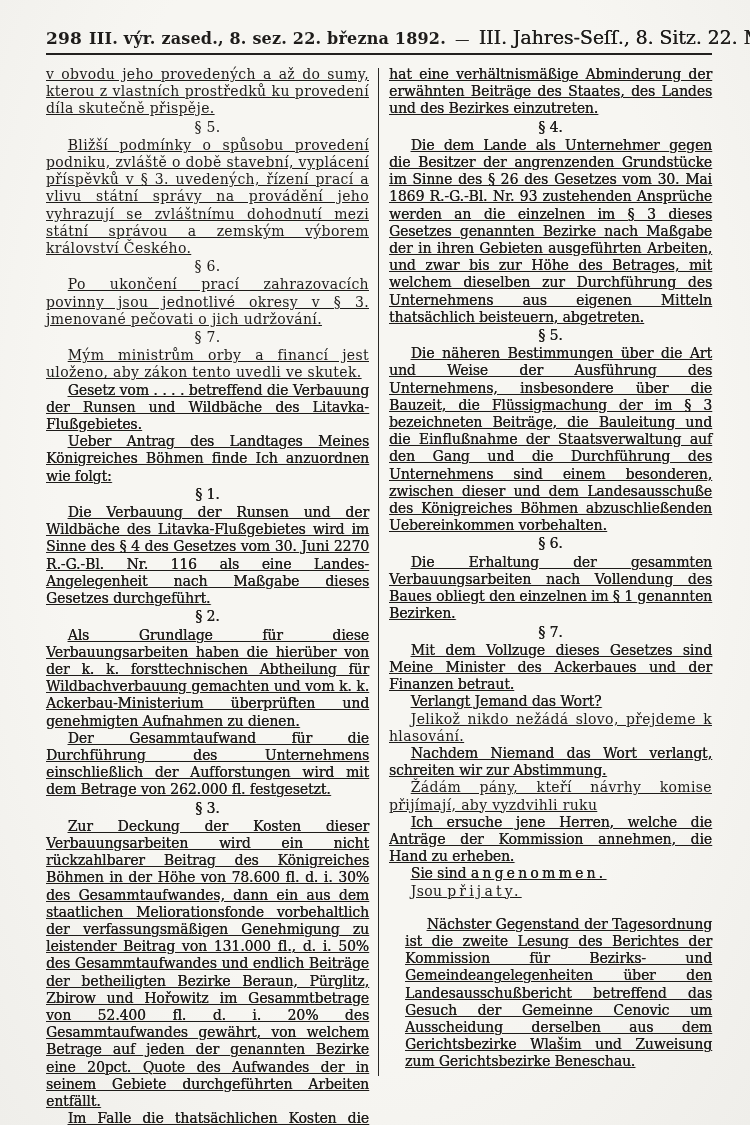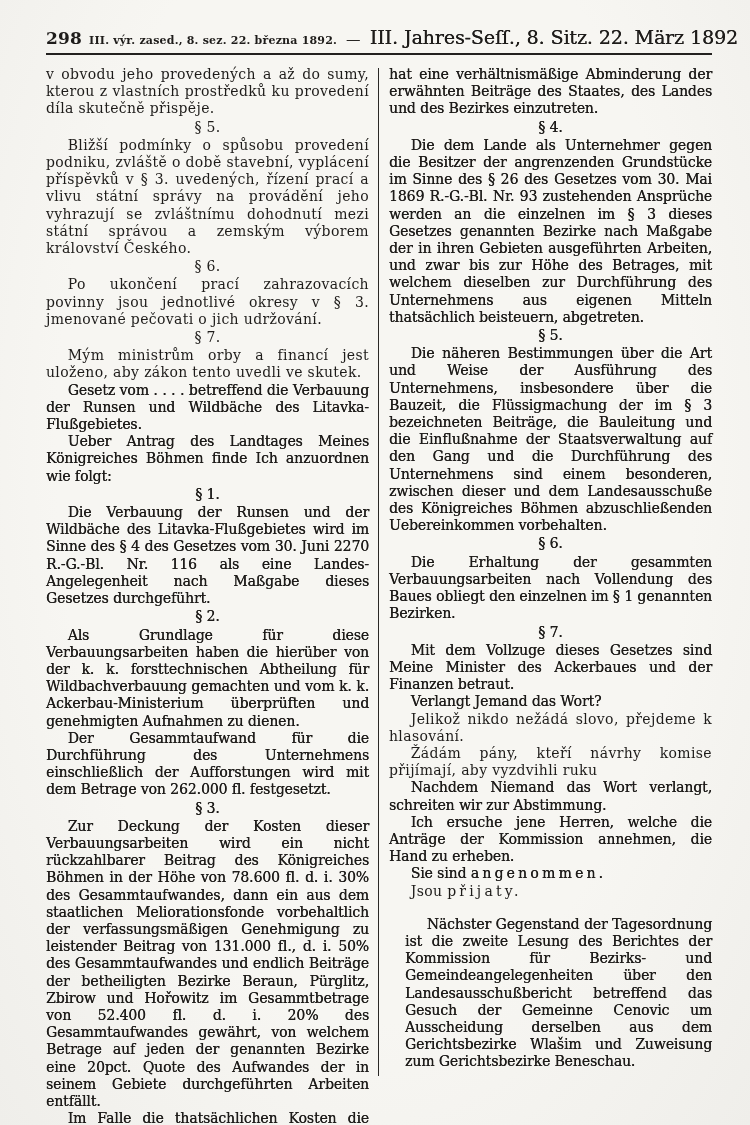--- a/index.html
+++ b/index.html
@@ -19,21 +19,21 @@
   }
   
   .hdr{
     display:flex;align-items:baseline;white-space:nowrap;
     border-bottom:2px solid #23211f;
     padding-bottom:5px;
     font-size:14.5px;
     letter-spacing:.2px;
   }
   .hdr .pgnum{font-size:17px;font-weight:bold;margin-right:7px;}
-  .hdr .cz{font-weight:bold;font-size:11px;}
+  .hdr .cz{font-weight:bold;font-size:16px;}
   .hdr .dash{margin:0 9px;}
   .hdr .de-h{font-size:19px;}
   
   .cols{
     display:flex;
     margin-top:11px;
     min-height:1012px;
   }
   .col{
     width:324px;
@@ -44,21 +44,21 @@
   .col-left{padding-right:9px;}
   .divider{
     width:0;
     border-left:1.5px solid #2a2826;
     margin-top:2px;
     height:1008px;
   }
   .col-right{padding-left:10px;}
   
   p{margin:0;}
-  .p{text-indent:1.55em;}
+  .p{text-indent:1.55em;text-decoration:underline;}
   .noindent{text-indent:0;}
   .sec{text-align:center;text-indent:0;margin:1px 0;}
   
   .cs{letter-spacing:.35px;}
   
   .de{letter-spacing:-.1px;text-shadow:.25px 0 0 currentColor;}
   .speaker{margin-top:15px;}
   .speaker b{
     font-family:"Liberation Sans", sans-serif;
     font-weight:bold;
@@ -109,22 +109,22 @@
       <p class="sec de">§ 4.</p>
       <p class="p de">Die dem Lande als Unternehmer gegen die Besitzer der angrenzenden Grundstücke im Sinne des § 26 des Gesetzes vom 30. Mai 1869 R.-G.-Bl. Nr. 93 zustehenden Ansprüche werden an die einzelnen im § 3 dieses Gesetzes genannten Bezirke nach Maßgabe der in ihren Gebieten ausgeführten Arbeiten, und zwar bis zur Höhe des Betrages, mit welchem dieselben zur Durchführung des Unternehmens aus eigenen Mitteln thatsächlich beisteuern, abgetreten.</p>
       <p class="sec de">§ 5.</p>
       <p class="p de">Die näheren Bestimmungen über die Art und Weise der Ausführung des Unternehmens, insbesondere über die Bauzeit, die Flüssigmachung der im § 3 bezeichneten Beiträge, die Bauleitung und die Einflußnahme der Staatsverwaltung auf den Gang und die Durchführung des Unternehmens sind einem besonderen, zwischen dieser und dem Landesausschuße des Königreiches Böhmen abzuschließenden Uebereinkommen vorbehalten.</p>
       <p class="sec de">§ 6.</p>
       <p class="p de">Die Erhaltung der gesammten Verbauungsarbeiten nach Vollendung des Baues obliegt den einzelnen im § 1 genannten Bezirken.</p>
       <p class="sec de">§ 7.</p>
       <p class="p de">Mit dem Vollzuge dieses Gesetzes sind Meine Minister des Ackerbaues und der Finanzen betraut.</p>
       <p class="p de">Verlangt Jemand das Wort?</p>
       <p class="p cs">Jelikož nikdo nežádá slovo, přejdeme k hlasování.</p>
+      <p class="p de">Nachdem Niemand das Wort verlangt, schreiten wir zur Abstimmung.</p>
       <p class="p cs">Žádám pány, kteří návrhy komise přijímají, aby vyzdvihli ruku</p>
-      <p class="p de">Nachdem Niemand das Wort verlangt, schreiten wir zur Abstimmung.</p>
       <p class="p de">Ich ersuche jene Herren, welche die Anträge der Kommission annehmen, die Hand zu erheben.</p>
       <p class="p de"><span>Sie sind </span><span class="sperr">angenommen.</span></p>
       <p class="p cs"><span>Jsou </span><span class="sperr">přijaty.</span></p>
       <p class="p de inset">Nächster Gegenstand der Tagesordnung ist die zweite Lesung des Berichtes der Kommission für Bezirks- und Gemeindeangelegenheiten über den Landesausschußbericht betreffend das Gesuch der Gemeinne Cenovic um Ausscheidung derselben aus dem Gerichtsbezirke Wlašim und Zuweisung zum Gerichtsbezirke Beneschau.</p>
     </div>
 
   </div>
 </div>
 
 </body></html>

